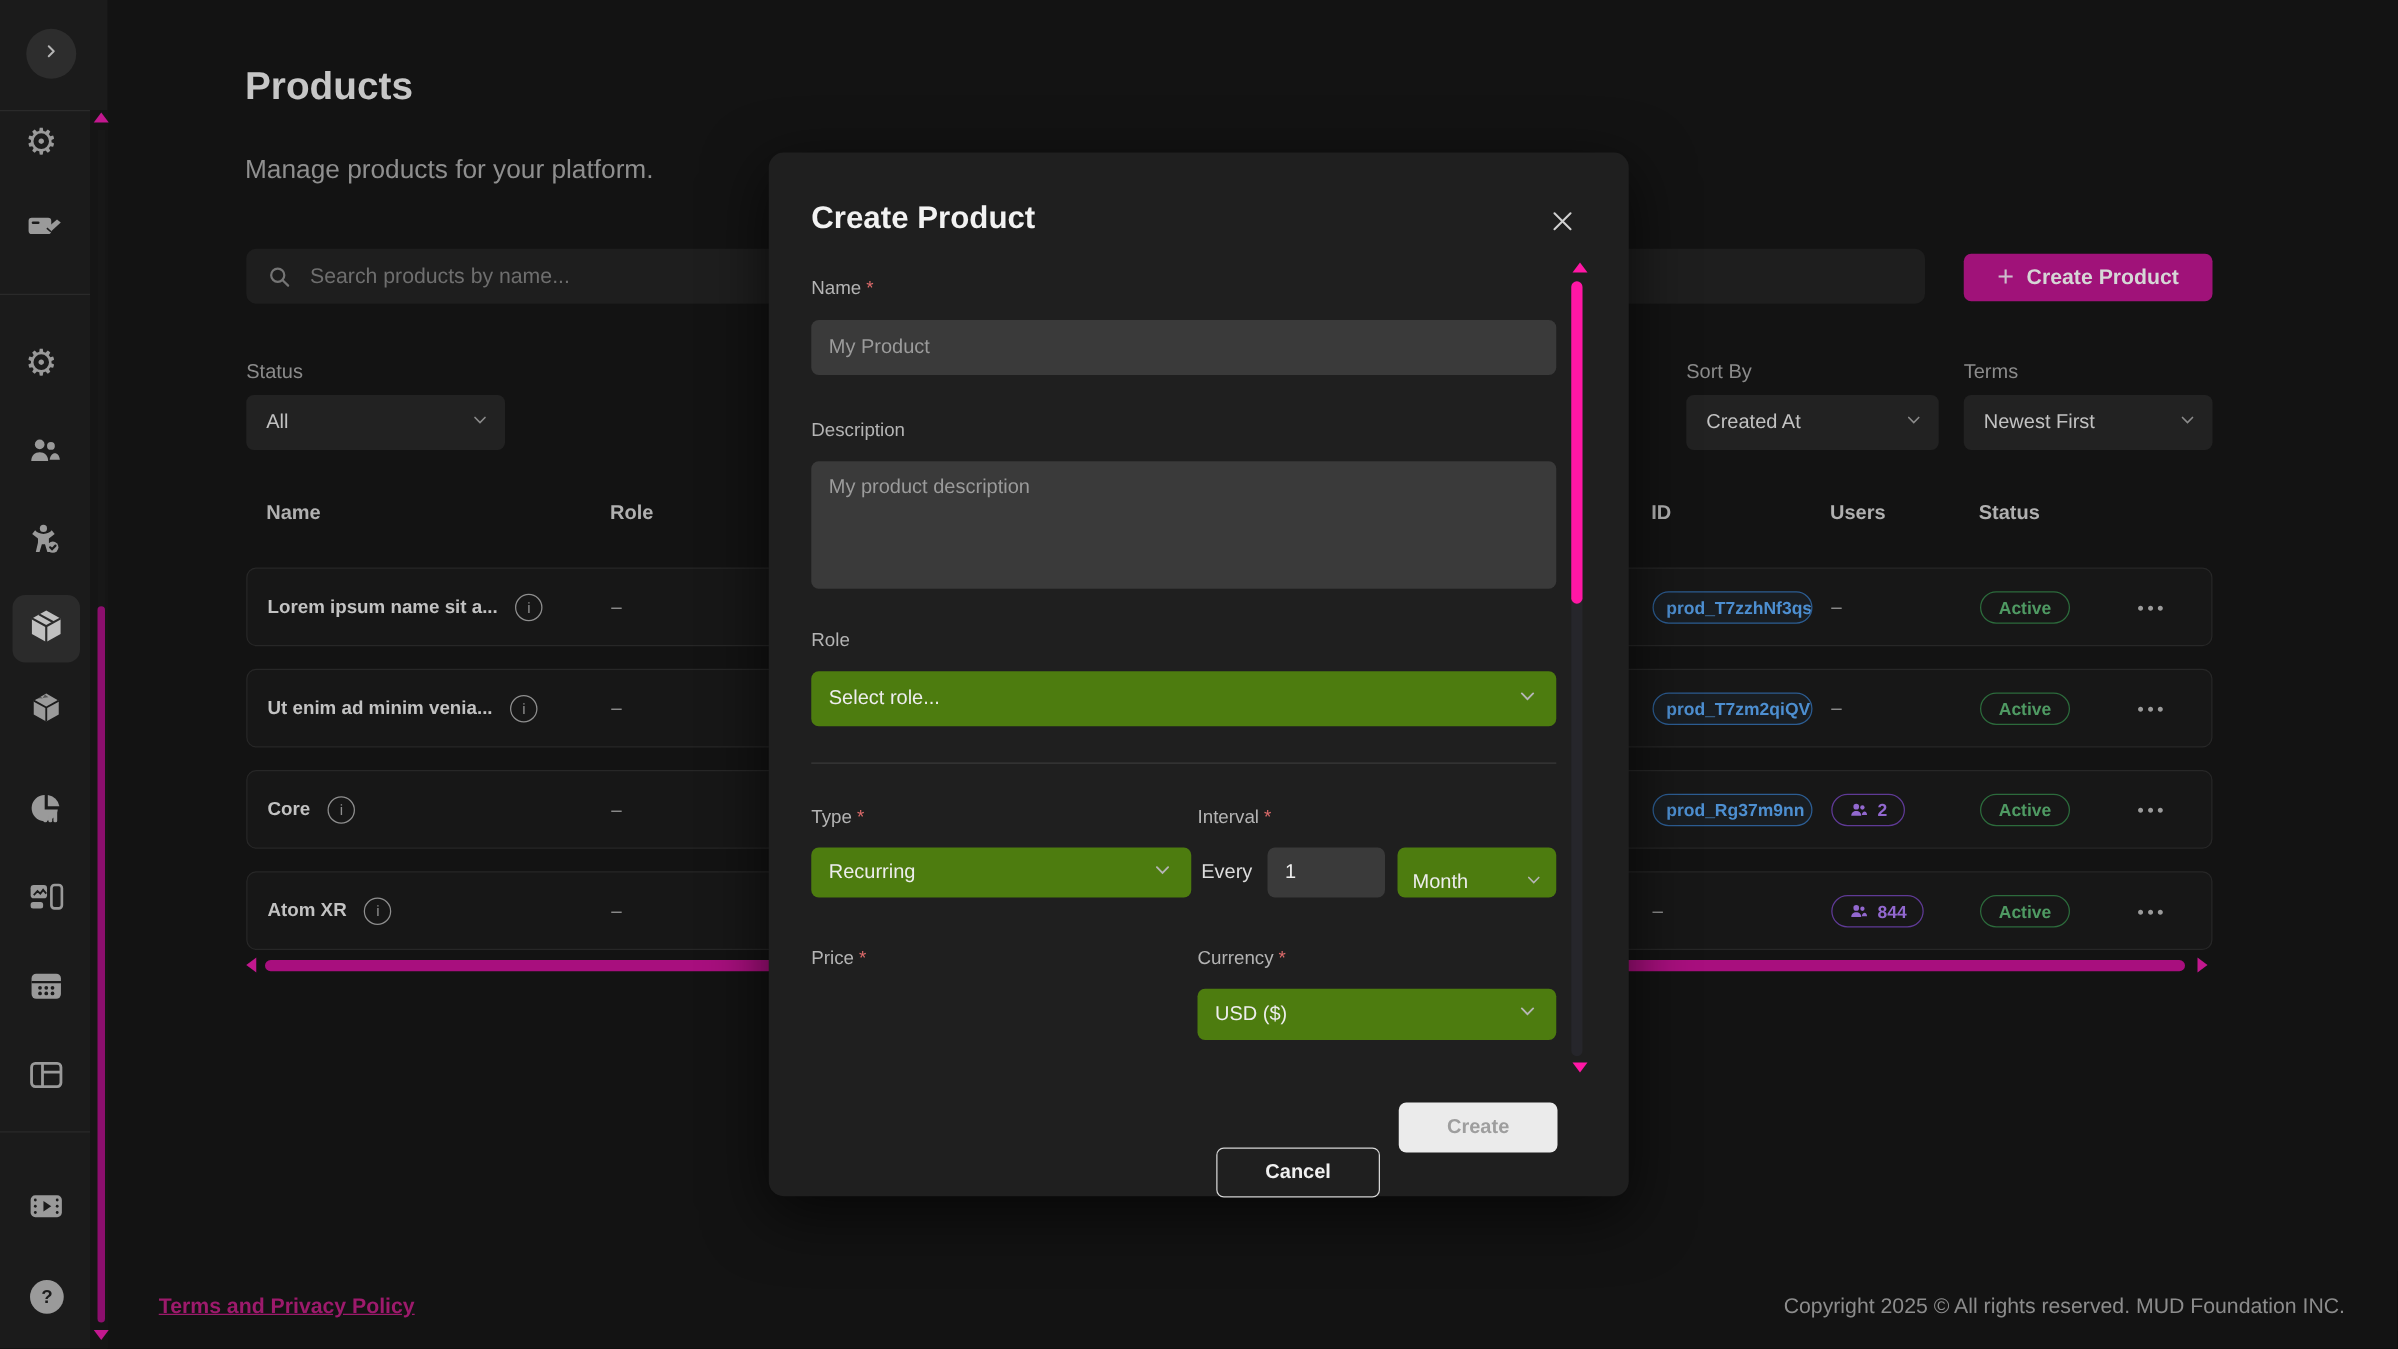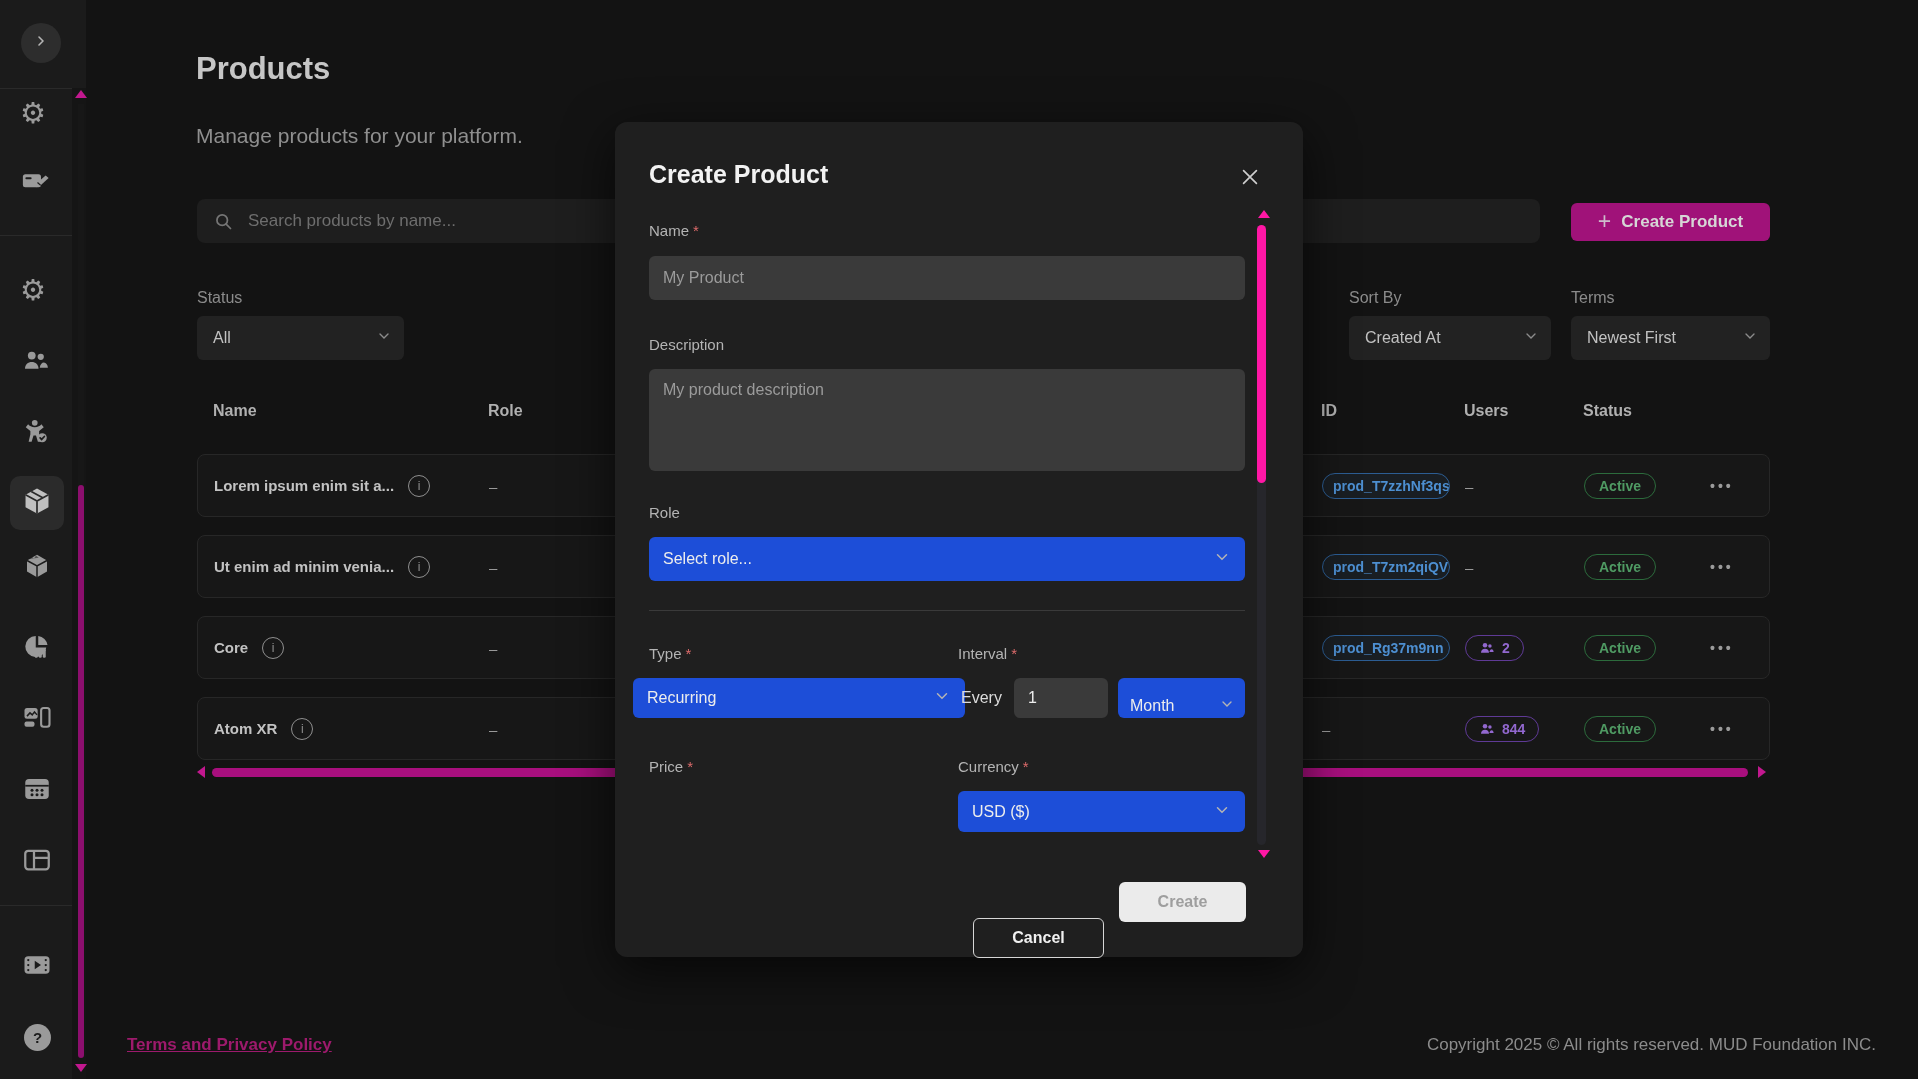--- a/index.html
+++ b/index.html
@@ -72,21 +72,21 @@
   .modal{position:absolute;left:615px;top:122px;width:688px;height:835px;background:#1f1f1f;border-radius:12px;
     box-shadow:0 14px 50px rgba(0,0,0,0.65);z-index:10;}
   .m-title{position:absolute;left:34px;top:38px;font-size:25px;font-weight:700;color:#f2f2f2;}
   .m-close{position:absolute;left:624px;top:44px;color:#cfcfcf;cursor:pointer;}
   .m-label{position:absolute;font-size:15px;color:#b4b4b4;}
   .m-req{color:#dd6b6b;margin-left:4px;}
   .m-input{position:absolute;background:#3a3a3a;border:none;border-radius:6px;color:#ededed;font-size:16px;
     padding:0 14px;box-sizing:border-box;outline:none;font-family:"Liberation Sans",sans-serif;}
   .m-input::placeholder{color:#9b9b9b;}
   textarea.m-input{padding:12px 14px;resize:none;}
-  .m-select{position:absolute;background:#1d4ed8;border-radius:6px;display:flex;align-items:center;
+  .m-select{position:absolute;background:#4d7c0f;border-radius:6px;display:flex;align-items:center;
     justify-content:space-between;padding:0 14px;box-sizing:border-box;color:#ededed;font-size:16px;cursor:pointer;}
   .m-select .chev{color:#b5b5b5;}
   .m-divider{position:absolute;left:34px;top:488px;width:596px;height:1px;background:#3a3a3a;}
   .m-every{position:absolute;left:346px;top:556px;height:40px;display:flex;align-items:center;color:#dcdcdc;font-size:16px;}
   .btn-cancel{position:absolute;left:358px;top:760px;width:131px;height:40px;background:transparent;
     border:1px solid #d6d6d6;border-radius:6px;color:#f0f0f0;font-weight:700;font-size:16px;
     font-family:"Liberation Sans",sans-serif;cursor:pointer;margin-top:36px;}
   .btn-create{position:absolute;left:504px;top:760px;width:127px;height:40px;background:#ebebeb;border:none;
     border-radius:6px;color:#9e9e9e;font-weight:700;font-size:16px;font-family:"Liberation Sans",sans-serif;}
   .m-track{position:absolute;left:642px;top:103px;width:9px;height:620px;background:#26262b;border-radius:5px;}
@@ -257,21 +257,21 @@
   </div>
 
   <span class="th" style="left:213px">Name</span>
   <span class="th" style="left:488px">Role</span>
   <span class="th" style="left:1321px">ID</span>
   <span class="th" style="left:1464px">Users</span>
   <span class="th" style="left:1583px">Status</span>
 
   <div class="row" style="top:454px">
     <div class="cell name-cell">
-        <span class="row-name">Lorem ipsum enim sit a...</span>
+        <span class="row-name">Lorem ipsum name sit a...</span>
         <span class="info-icon"></span>
       </div>
     <span class="cell dash role-dash">–</span>
     <span class="cell id-pill">prod_T7zzhNf3qs</span>
     <span class="cell dash users-dash">–</span>
     <span class="cell status-pill">Active</span>
     <span class="cell ellipsis">•••</span>
   </div>
 
   <div class="row" style="top:535px">
@@ -353,21 +353,21 @@
       <span class="chev"><svg width="18" height="18" viewBox="0 0 24 24" fill="none" stroke="currentColor" stroke-width="2" stroke-linecap="round">
             <path d="M6 9l6 6 6-6"></path>
           </svg></span>
     </div>
 
     <div class="m-divider"></div>
 
     <span class="m-label" style="left:34px;top:523px"><span>Type</span><span class="m-req">*</span></span>
     <span class="m-label" style="left:343px;top:523px"><span>Interval</span><span class="m-req">*</span></span>
 
-    <div class="m-select" style="left:18px;top:556px;width:332px;height:40px">
+    <div class="m-select" style="left:34px;top:556px;width:304px;height:40px">
       <span>Recurring</span>
       <span class="chev"><svg width="18" height="18" viewBox="0 0 24 24" fill="none" stroke="currentColor" stroke-width="2" stroke-linecap="round">
             <path d="M6 9l6 6 6-6"></path>
           </svg></span>
     </div>
     <span class="m-every">Every</span>
     <input class="m-input" style="left: 399px; top: 556px; width: 94px; height: 40px;" readonly="" value="1">
     <div class="m-select" style="left:503px;top:556px;width:127px;height:40px;padding:16px 10px 0 12px">
       <span>Month</span>
       <span class="chev"><svg width="16" height="16" viewBox="0 0 24 24" fill="none" stroke="currentColor" stroke-width="2" stroke-linecap="round">

